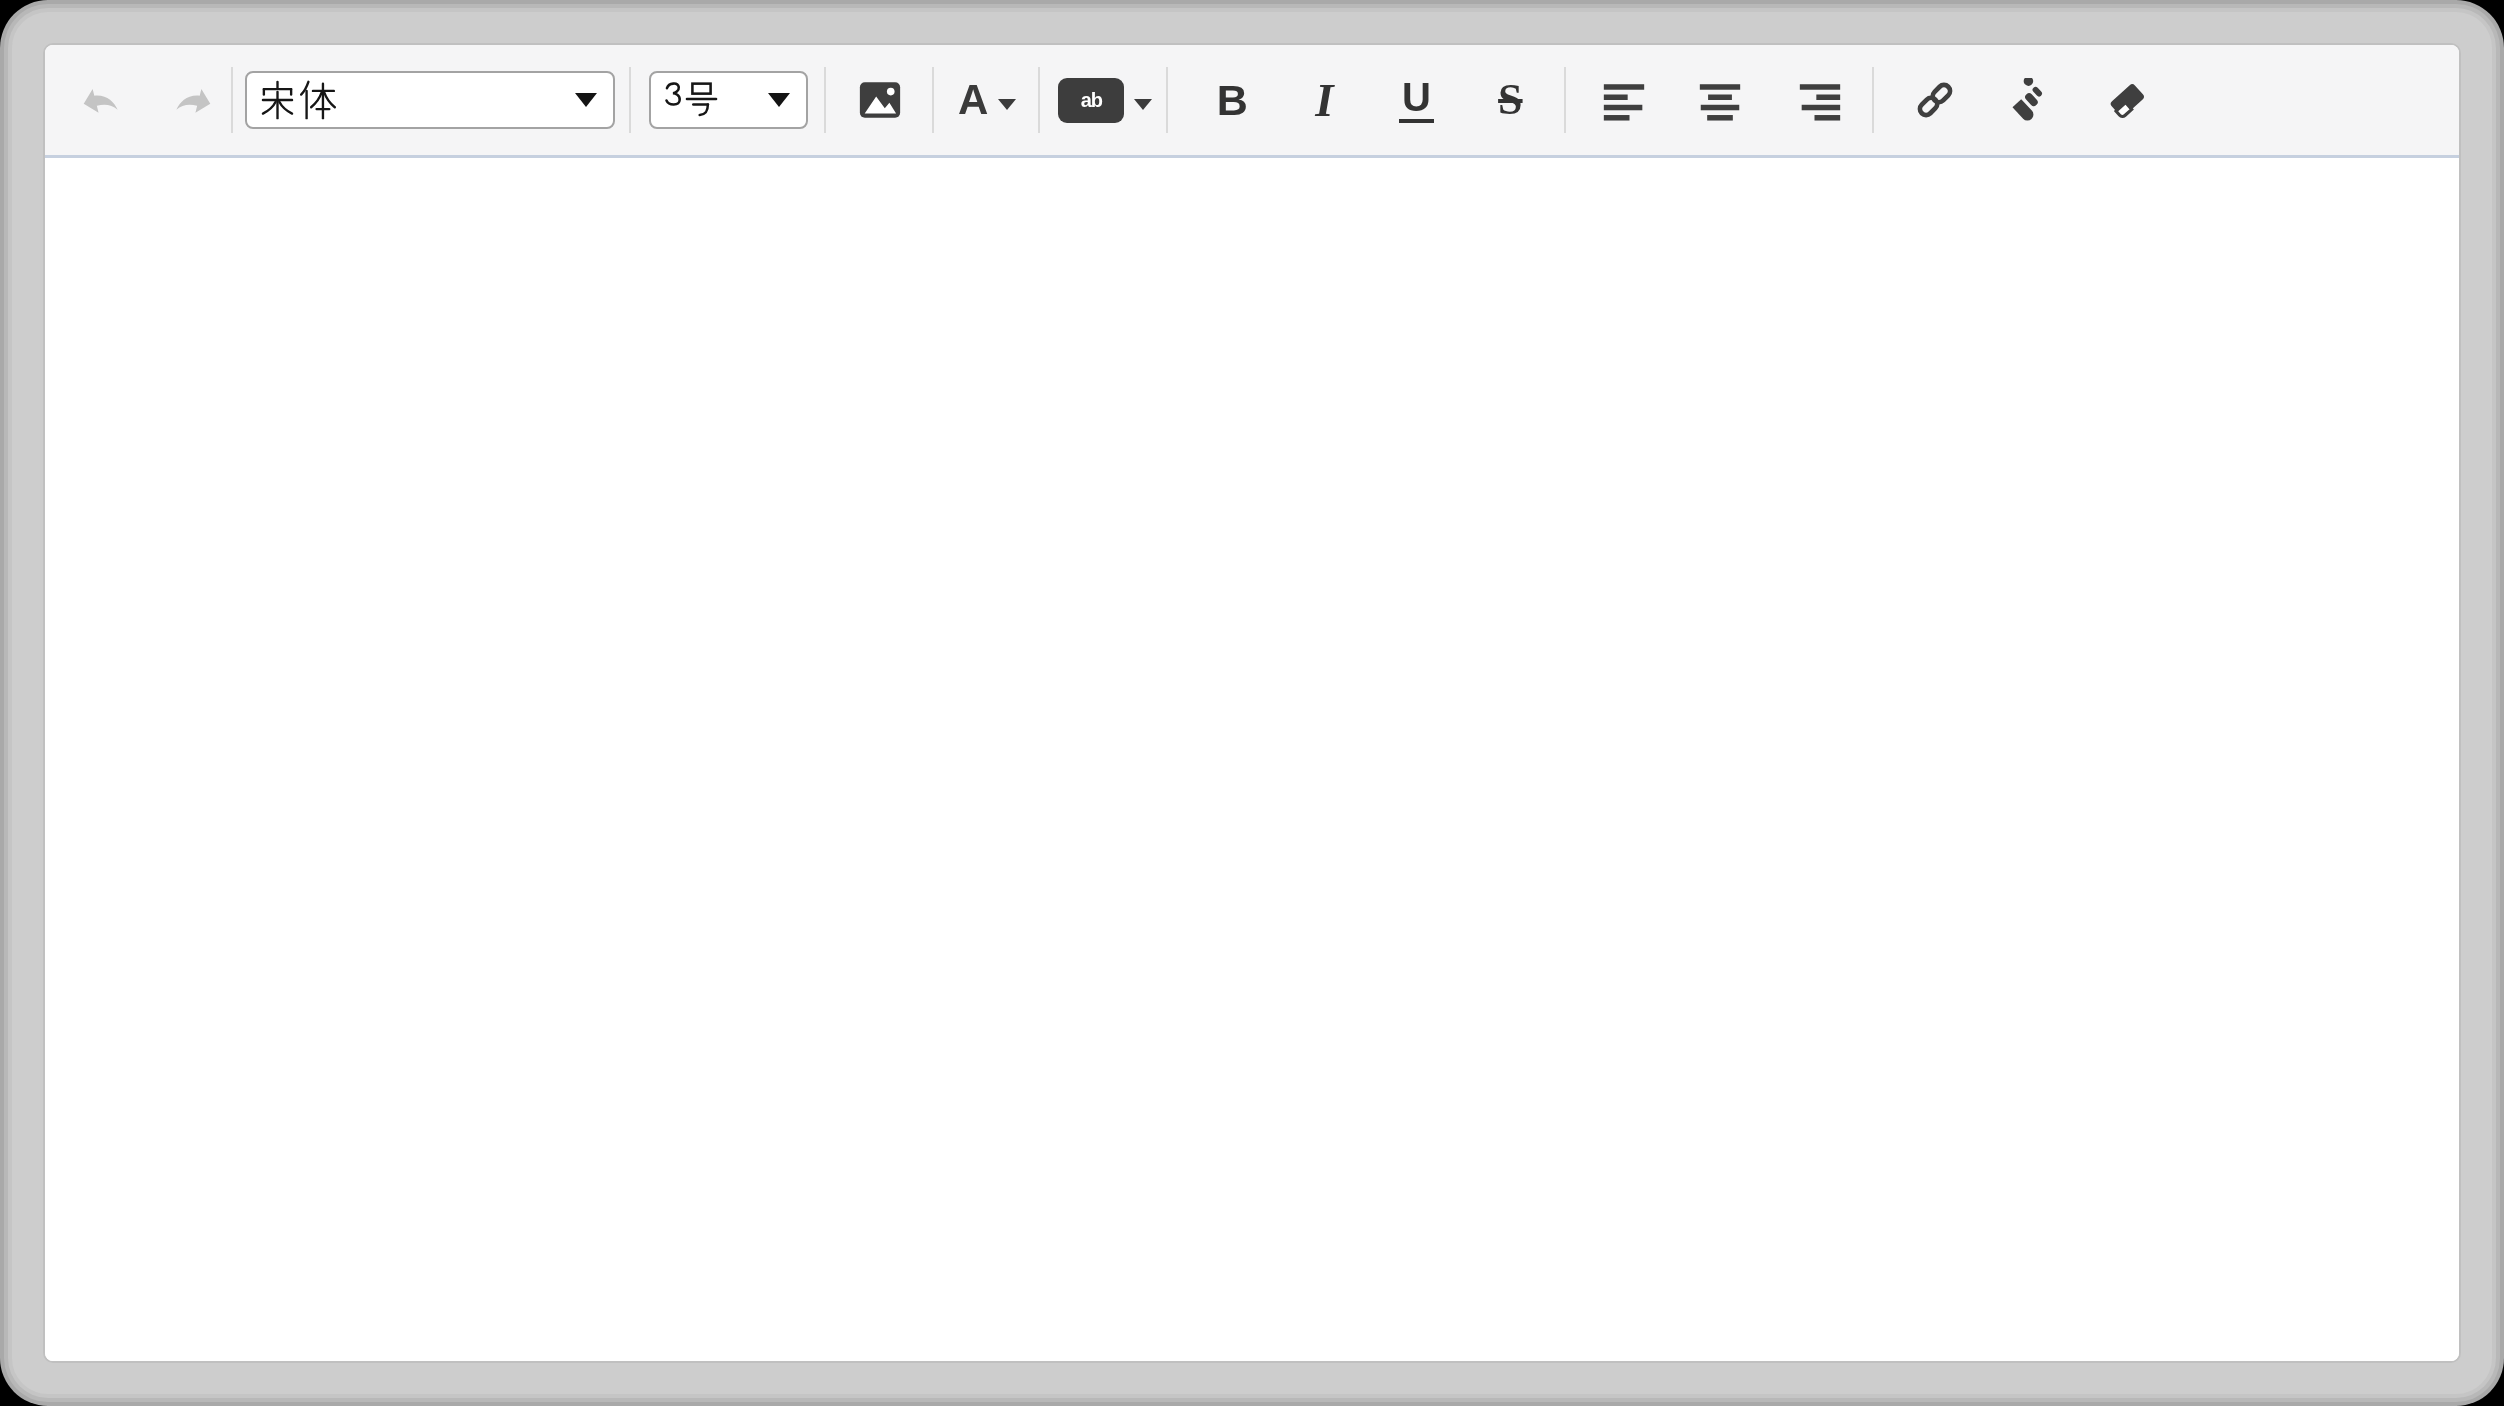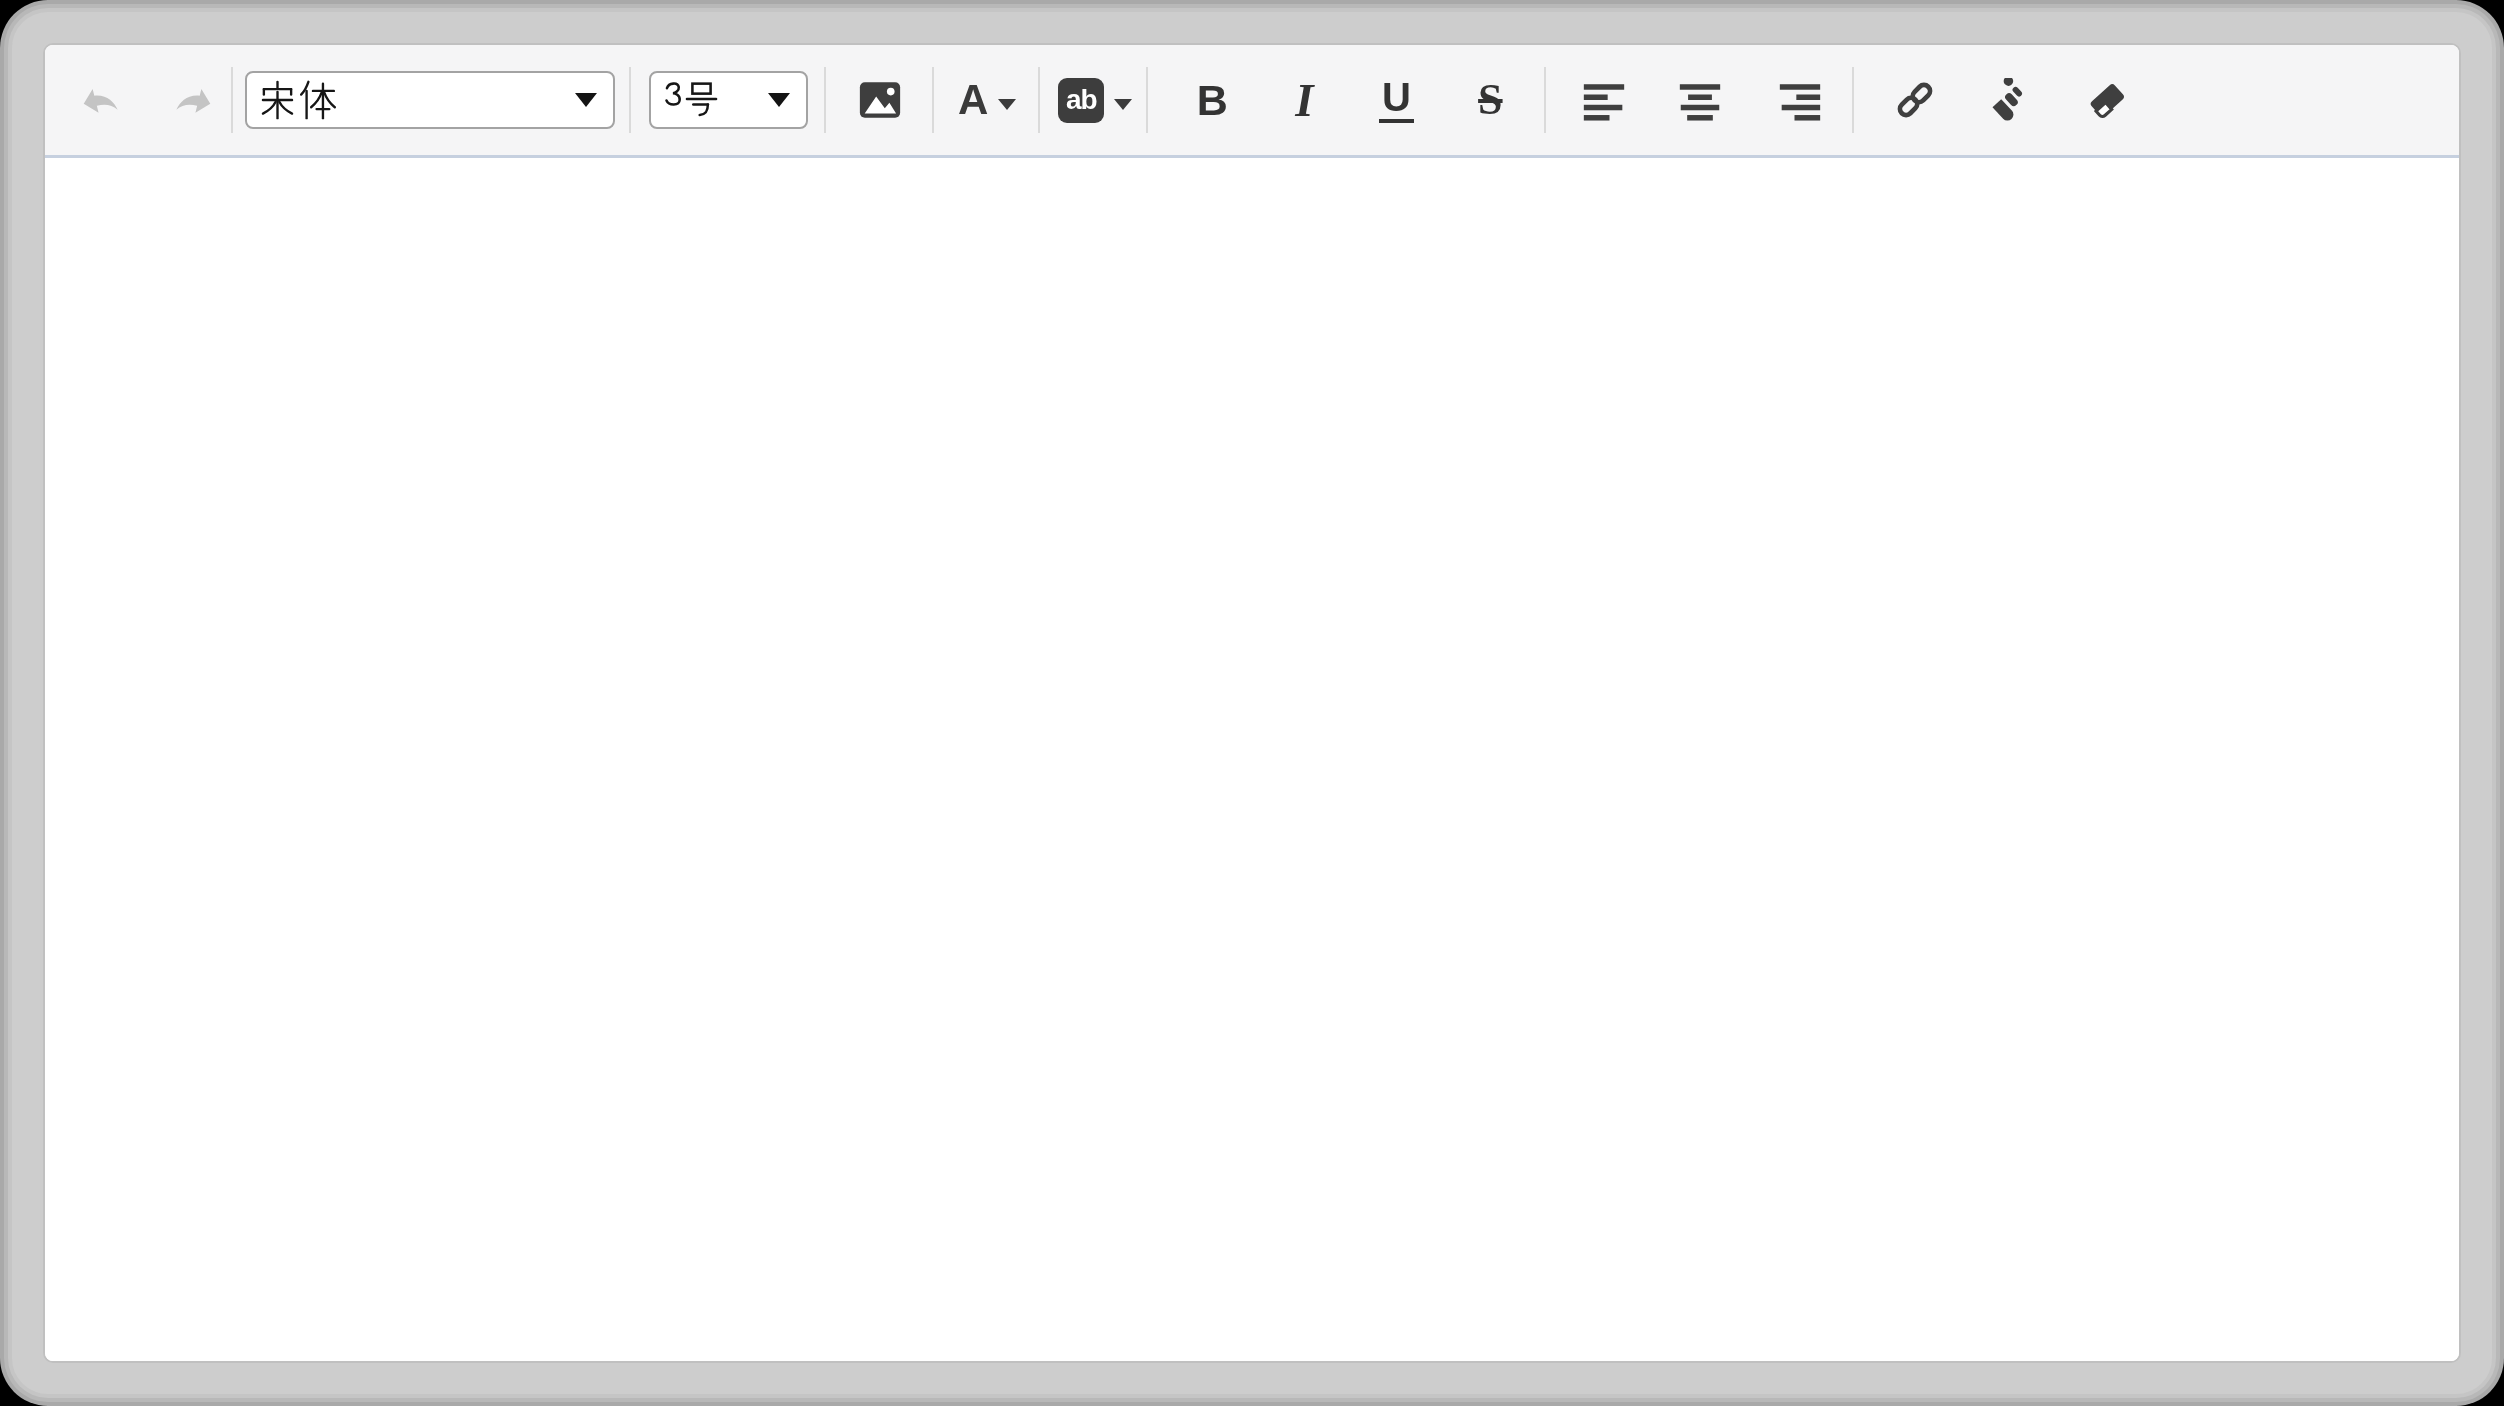--- a/index.html
+++ b/index.html
@@ -68,23 +68,23 @@
     border-right:9px solid transparent;
     border-top:11px solid #3b3b3b;
     margin-left:10px;
     align-self:center;
     position:relative; top:4px;
   }
   .label-A {
     font-size:42px; font-weight:600; color:#3a3a3a; line-height:1;
   }
   .badge-ab {
-    width:46px; height:45px;
+    width:66px; height:45px;
     background:#3d3d3d; border-radius:9px;
-    color:#fff; font-weight:700; font-size:28px; letter-spacing:-1px;
+    color:#fff; font-weight:700; font-size:20px; letter-spacing:-1px;
     display:flex; align-items:center; justify-content:center;
     line-height:1;
   }
   .label-B { font-size:43px; font-weight:700; color:#333; line-height:1; }
   .label-I { font-family:"Liberation Serif", serif; font-style:italic; font-weight:700; font-size:47px; color:#333; line-height:1; }
   .label-U { font-size:40px; font-weight:600; color:#333; line-height:1; border-bottom:4px solid #333; padding:0 3px 2px; }
   .label-S { font-family:"Liberation Serif", serif; font-weight:700; font-size:44px; color:#333; line-height:1; text-decoration:line-through; }
   .glyph-svg { display:block; }
   .sr { position:absolute; width:1px; height:1px; overflow:hidden; clip:rect(0 0 0 0); white-space:nowrap; }
   

